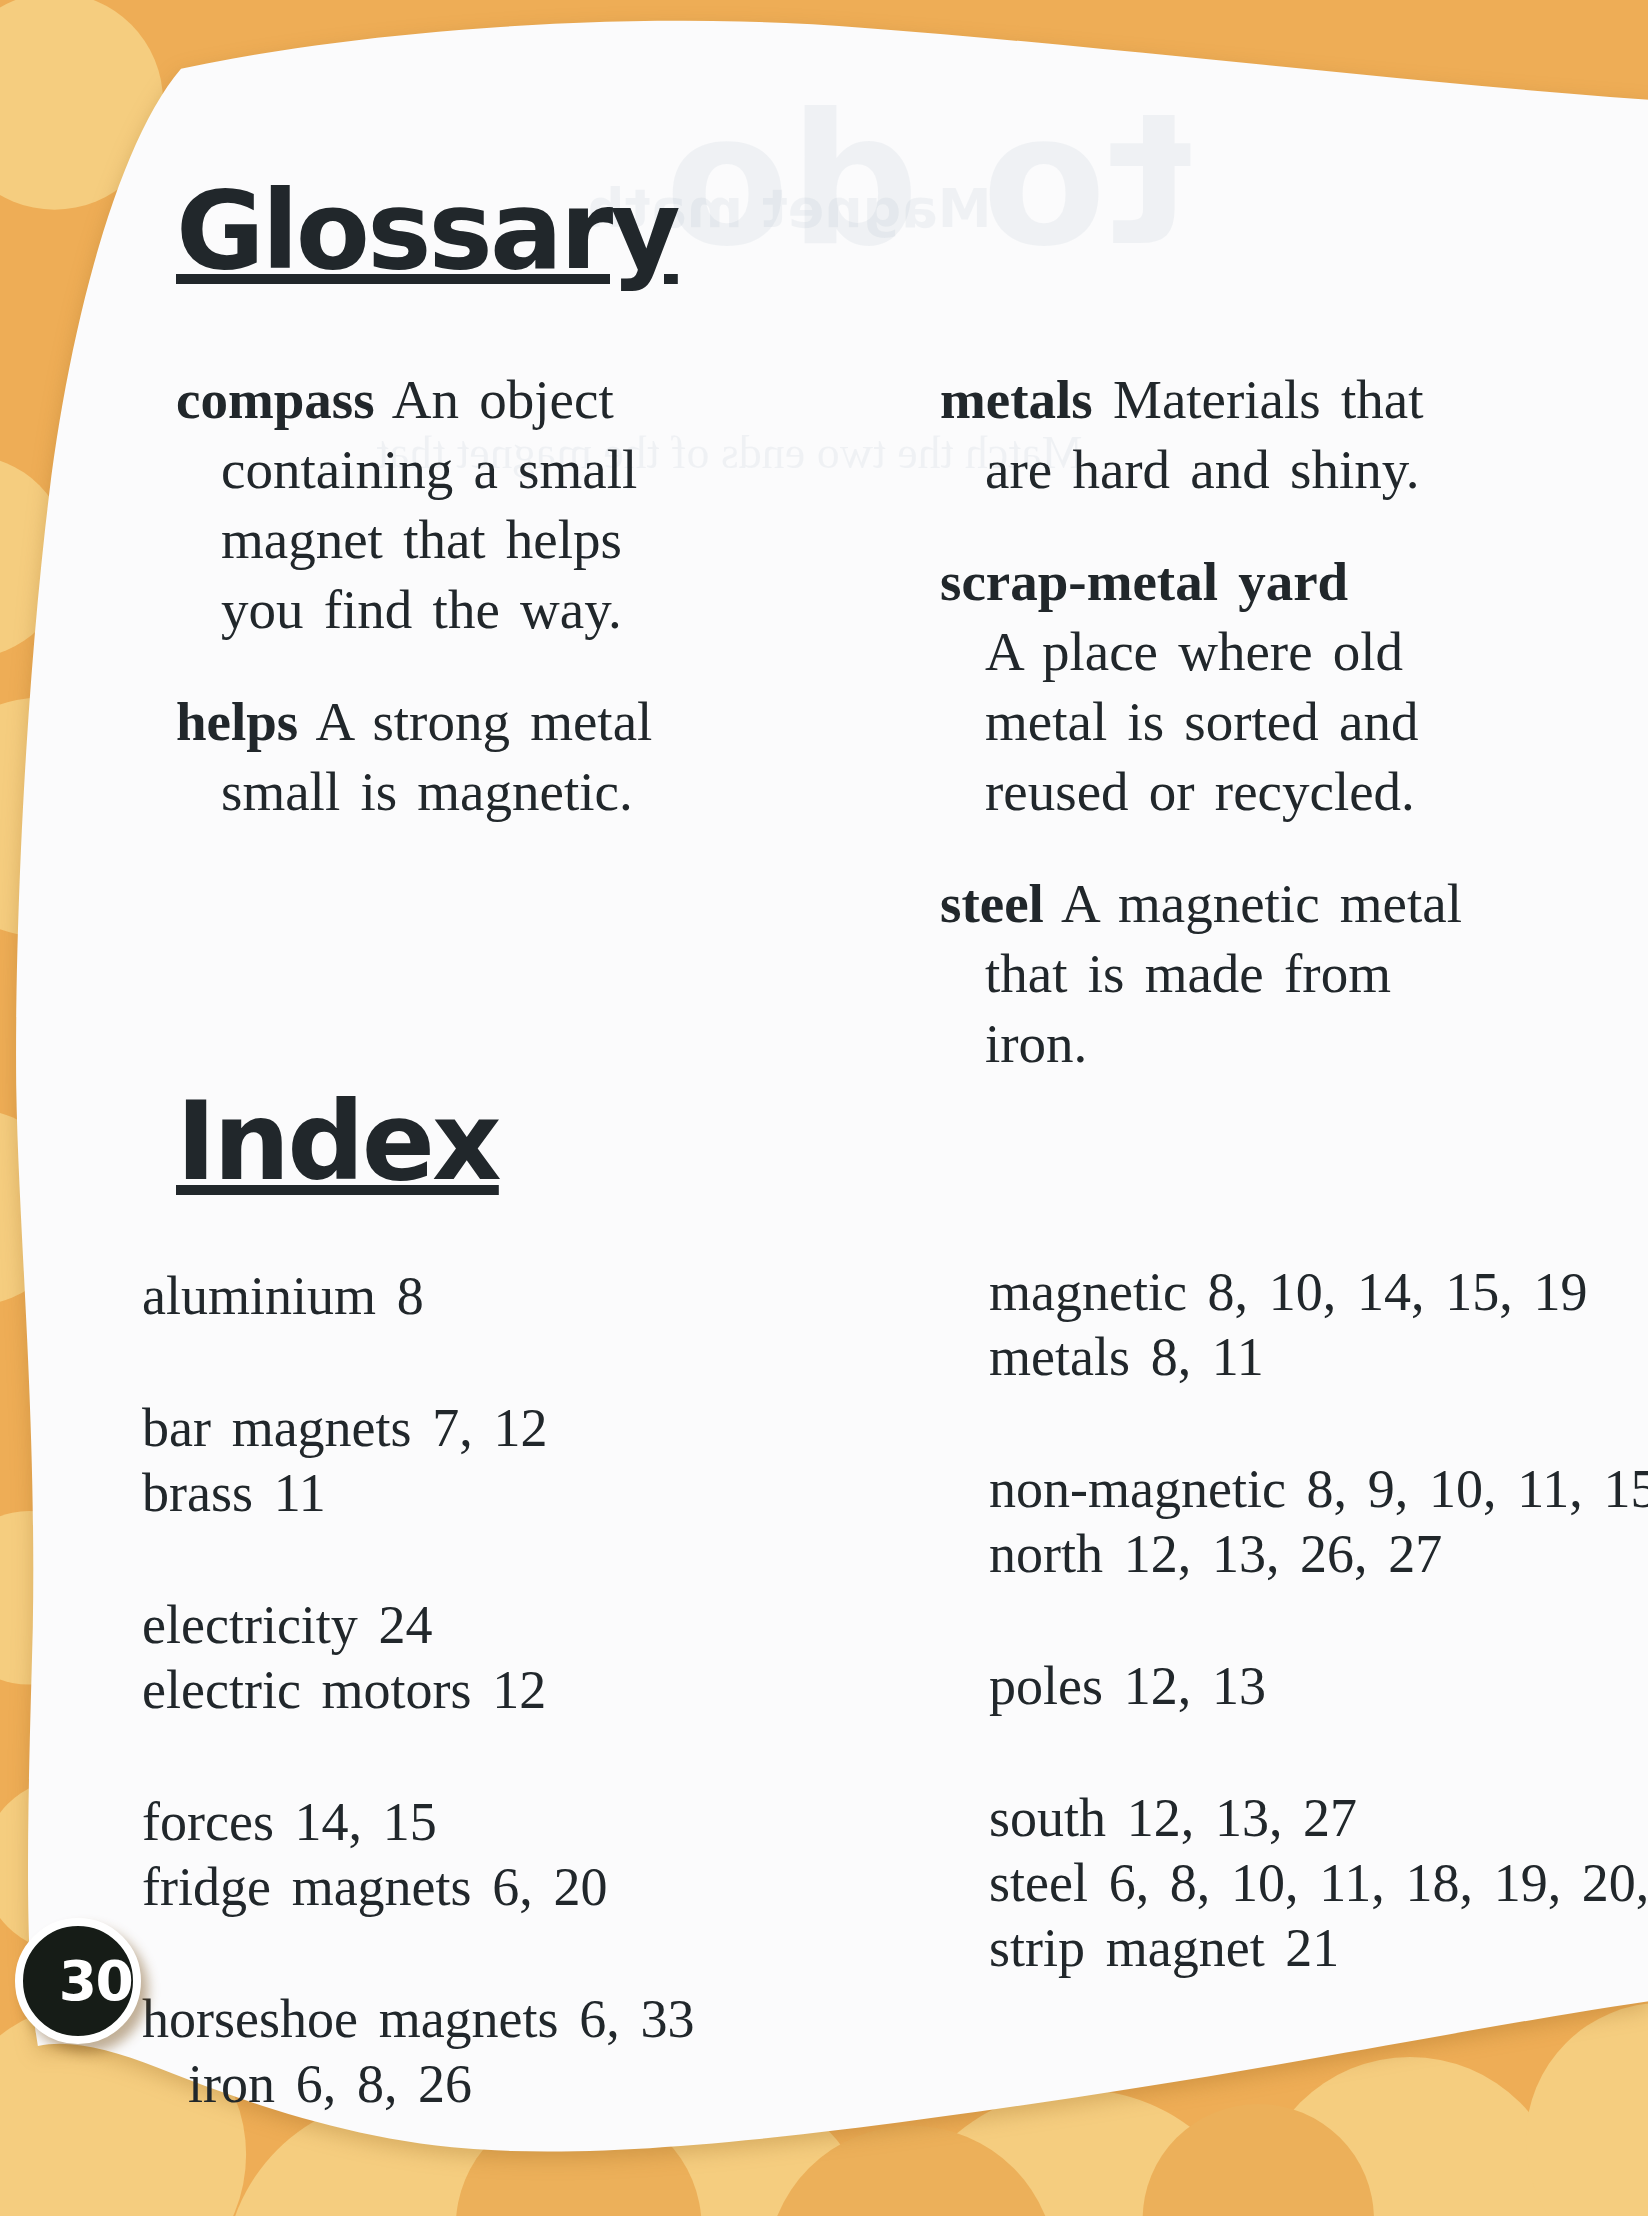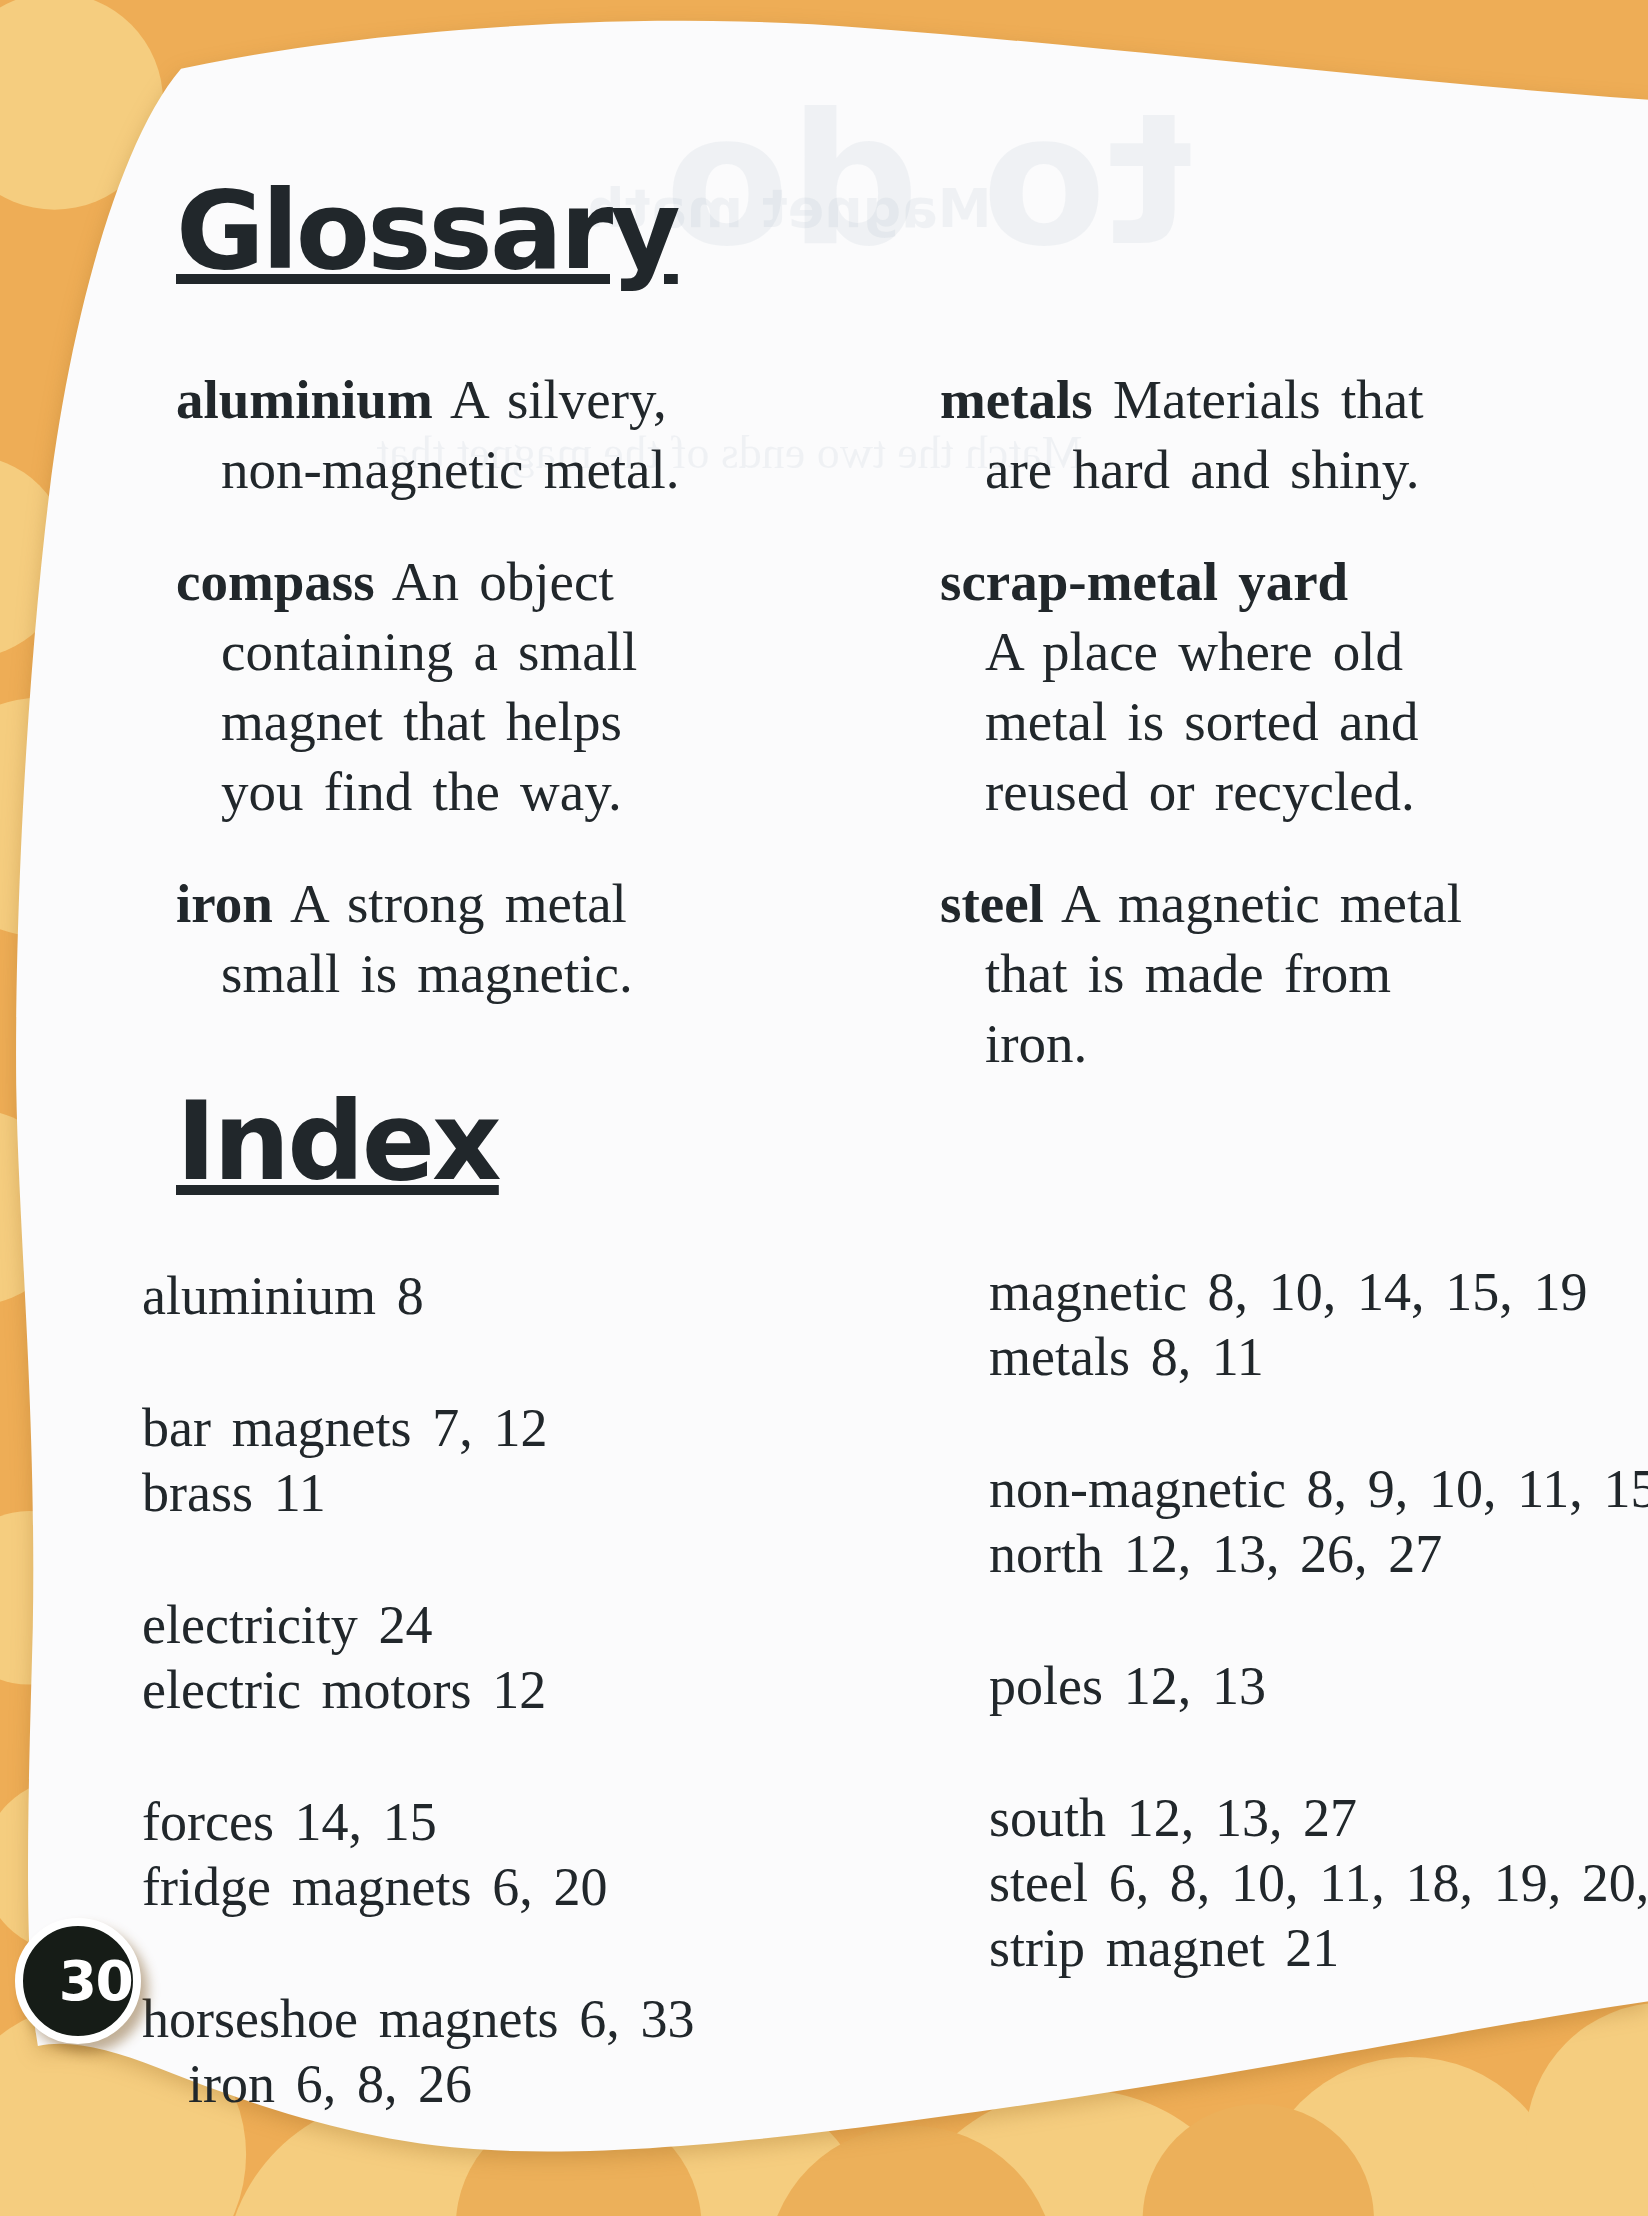--- a/index.html
+++ b/index.html
@@ -138,31 +138,27 @@
   <div id="ghost-layer">
       <div class="ghost sans" style="left: 586px; top: 182px; font-size: 54px; font-weight: 700;">Magnet math</div>
       <div class="ghost sans" style="left: 665px; top: 90px; font-size: 181px; font-weight: 700;">to do</div>
       <div class="ghost serif" style="left: 376px; top: 430px; font-size: 46px; font-weight: 400;">Match the two ends of the magnet that</div>
     </div>
 
   <div id="glossary-title" class="heading">Glossary</div>
 
   <div id="glossary-left" class="gloss-col">
       <div class="g-entry">
-        <div class="line"><span class="term">aluminium</span> A silvery,</div>
-        <div class="line cont">non-magnetic metal.</div>
-      </div>
-      <div class="g-entry">
         <div class="line"><span class="term">compass</span> An object</div>
         <div class="line cont">containing a small</div>
         <div class="line cont">magnet that helps</div>
         <div class="line cont">you find the way.</div>
       </div>
       <div class="g-entry">
-        <div class="line"><span class="term">iron</span> A strong metal</div>
+        <div class="line"><span class="term">helps</span> A strong metal</div>
         <div class="line cont">small is magnetic.</div>
       </div>
     </div>
   <div id="glossary-right" class="gloss-col">
       <div class="g-entry">
         <div class="line"><span class="term">metals</span> Materials that</div>
         <div class="line cont">are hard and shiny.</div>
       </div>
       <div class="g-entry">
         <div class="line"><span class="term">scrap-metal yard</span></div>

